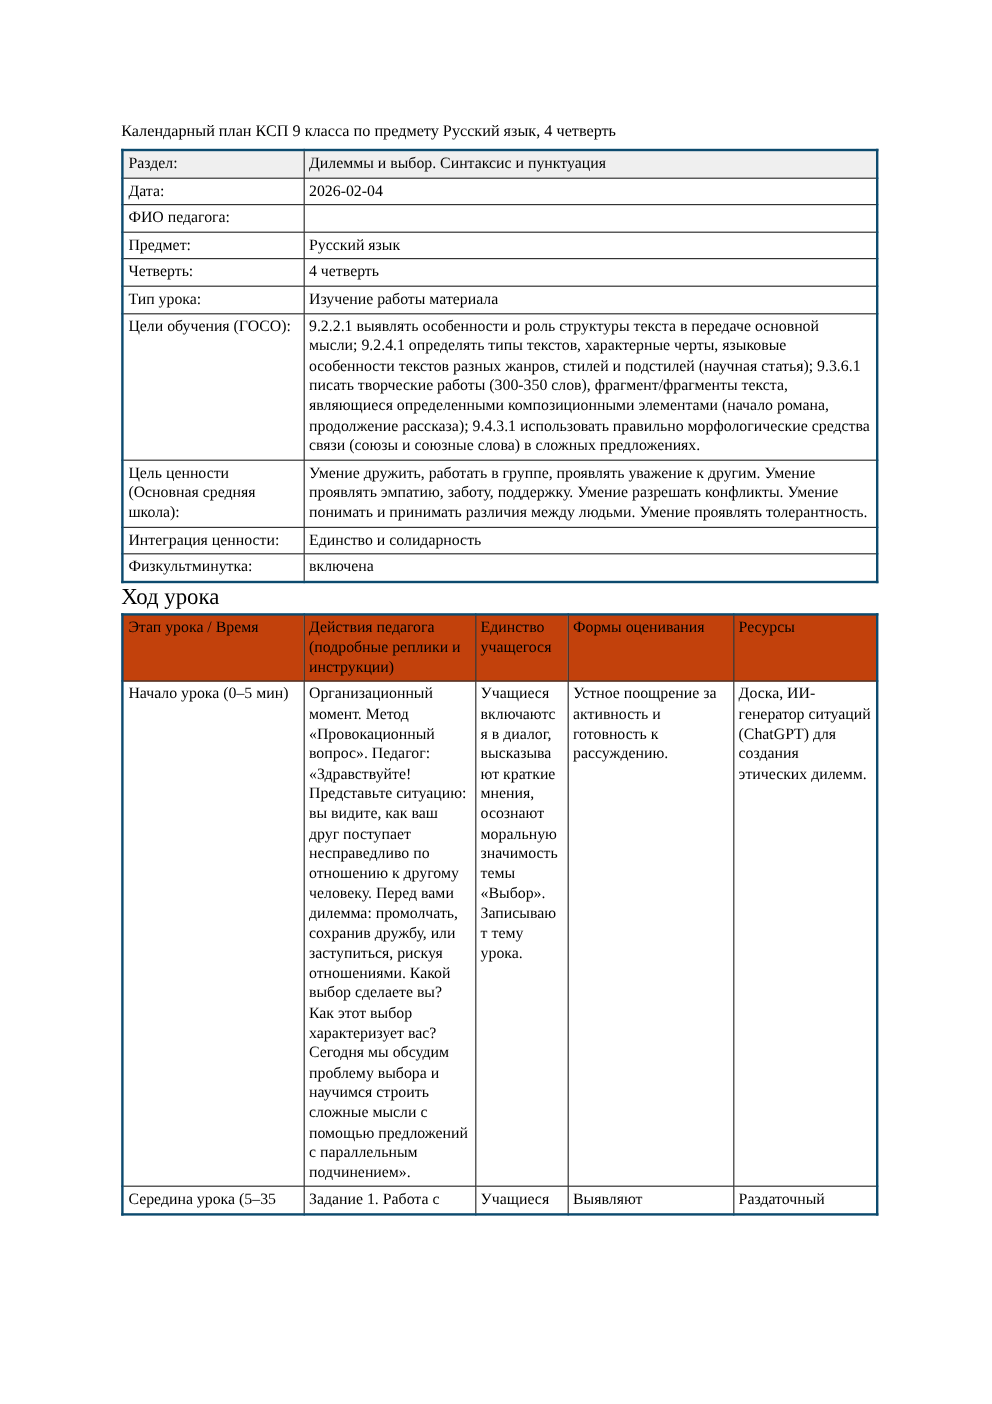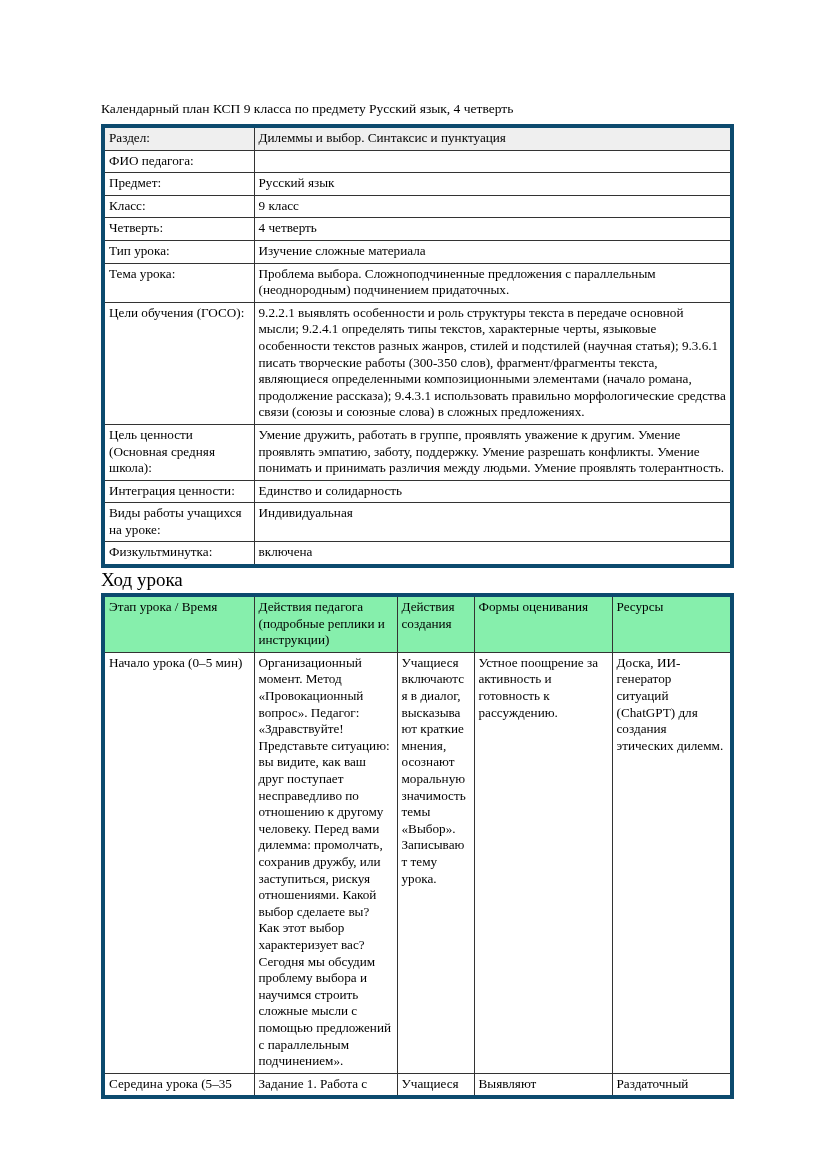--- a/index.html
+++ b/index.html
@@ -37,21 +37,21 @@
   .section-label {
     font-size: 19px;
     line-height: 17px;
     margin: 3px 0 5px 0;
     font-family: Liberation Serif, serif;
   }
   table {
     border-collapse: collapse;
     width: 629px;
     table-layout: fixed;
-    border: 4px solid #0c4a6e;
+    border: 2px solid #0c4a6e;
   }
   table td, table th {
     border: 1px solid #333333;
     padding: 2px 4px 3px 4px;
     font-size: 13.2px;
     line-height: 16.6px;
     vertical-align: top;
     text-align: left;
     font-weight: normal;
     word-wrap: break-word;
@@ -66,21 +66,21 @@
   .info-table td.value { }
   .info-table td.empty { height: 16.6px; }
 
   
   .lesson-table { margin-top: 0; }
   .lesson-table col.l1 { width: 151px; }
   .lesson-table col.l2 { width: 143px; }
   .lesson-table col.l3 { width: 77px; }
   .lesson-table col.l4 { width: 138px; }
   .lesson-table col.l5 { width: 120px; }
-  .lesson-table thead td { background: #86efac; }
+  .lesson-table thead td { background: #c2410c; }
   .cut-row td {
     height: 15px;
     overflow: hidden;
     white-space: nowrap;
   }
   .nowrap { white-space: nowrap; }
 </style>
 </head>
 <body>
 
@@ -93,58 +93,50 @@
       <colgroup>
           <col class="c1">
           <col class="c2">
         </colgroup>
       <tbody>
         <tr class="shaded">
           <td class="label">Раздел:</td>
           <td class="value">Дилеммы и выбор. Синтаксис и пунктуация</td>
         </tr>
         <tr>
+          <td class="label">Дата:</td>
+          <td class="value">2026-02-04</td>
+        </tr>
+        <tr>
           <td class="label">ФИО педагога:</td>
           <td class="value empty"></td>
         </tr>
         <tr>
           <td class="label">Предмет:</td>
           <td class="value">Русский язык</td>
         </tr>
         <tr>
-          <td class="label">Класс:</td>
-          <td class="value">9 класс</td>
-        </tr>
-        <tr>
           <td class="label">Четверть:</td>
           <td class="value">4 четверть</td>
         </tr>
         <tr>
           <td class="label">Тип урока:</td>
-          <td class="value">Изучение сложные материала</td>
-        </tr>
-        <tr>
-          <td class="label">Тема урока:</td>
-          <td class="value">Проблема выбора. Сложноподчиненные предложения с параллельным (неоднородным) подчинением придаточных.</td>
+          <td class="value">Изучение работы материала</td>
         </tr>
         <tr>
           <td class="label">Цели обучения (ГОСО):</td>
           <td class="value">9.2.2.1 выявлять особенности и роль структуры текста в передаче основной мысли; 9.2.4.1 определять типы текстов, характерные черты, языковые особенности текстов разных жанров, стилей и подстилей (научная статья); 9.3.6.1 писать творческие работы (300-350 слов), фрагмент/фрагменты текста, являющиеся определенными композиционными элементами (начало романа, продолжение рассказа); 9.4.3.1 использовать правильно морфологические средства связи (союзы и союзные слова) в сложных предложениях.</td>
         </tr>
         <tr>
           <td class="label">Цель ценности (Основная средняя школа):</td>
           <td class="value">Умение дружить, работать в группе, проявлять уважение к другим. Умение проявлять эмпатию, заботу, поддержку. Умение разрешать конфликты. Умение понимать и принимать различия между людьми. Умение проявлять толерантность.</td>
         </tr>
         <tr>
           <td class="label">Интеграция ценности:</td>
           <td class="value">Единство и солидарность</td>
-        </tr>
-        <tr>
-          <td class="label">Виды работы учащихся на уроке:</td>
-          <td class="value">Индивидуальная</td>
         </tr>
         <tr>
           <td class="label">Физкультминутка:</td>
           <td class="value">включена</td>
         </tr>
       </tbody>
     </table>
 
     <div class="section-label">Ход урока</div>
 
@@ -153,21 +145,21 @@
           <col class="l1">
           <col class="l2">
           <col class="l3">
           <col class="l4">
           <col class="l5">
         </colgroup>
       <thead>
         <tr>
           <td>Этап урока / Время</td>
           <td>Действия педагога (подробные реплики и инструкции)</td>
-          <td>Действия создания</td>
+          <td>Единство учащегося</td>
           <td>Формы оценивания</td>
           <td>Ресурсы</td>
         </tr>
       </thead>
       <tbody>
         <tr>
           <td class="nowrap">Начало урока (0–5 мин)</td>
           <td>Организационный момент. Метод «Провокационный вопрос». Педагог: «Здравствуйте! Представьте ситуацию: вы видите, как ваш друг поступает несправедливо по отношению к другому человеку. Перед вами дилемма: промолчать, сохранив дружбу, или заступиться, рискуя отношениями. Какой выбор сделаете вы? Как этот выбор характеризует вас? Сегодня мы обсудим проблему выбора и научимся строить сложные мысли с помощью предложений с параллельным подчинением».</td>
           <td>Учащиеся включаются в диалог, высказывают краткие мнения, осознают моральную значимость темы «Выбор». Записывают тему урока.</td>
           <td>Устное поощрение за активность и готовность к рассуждению.</td>

